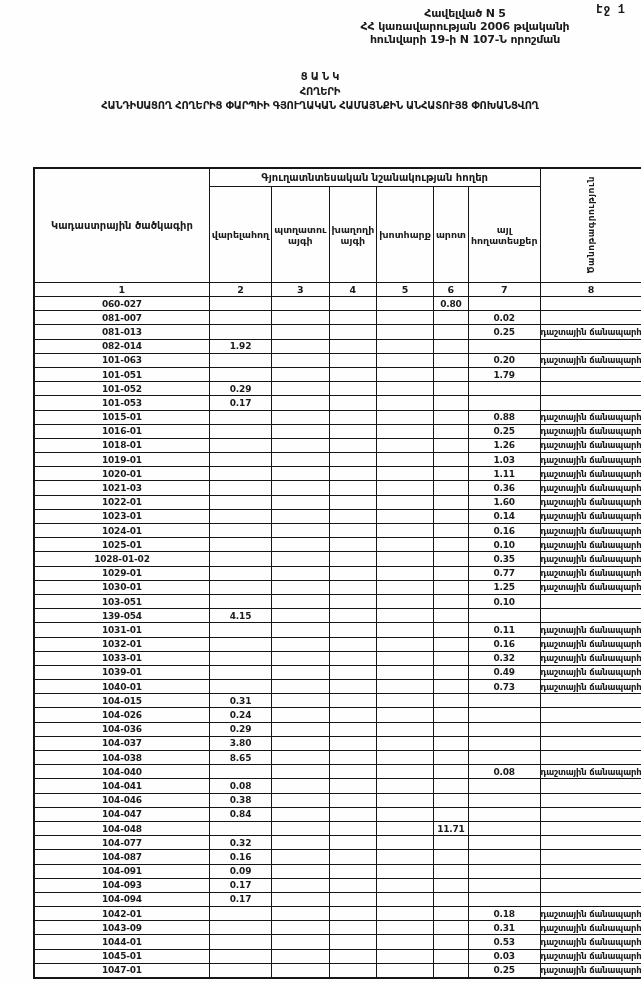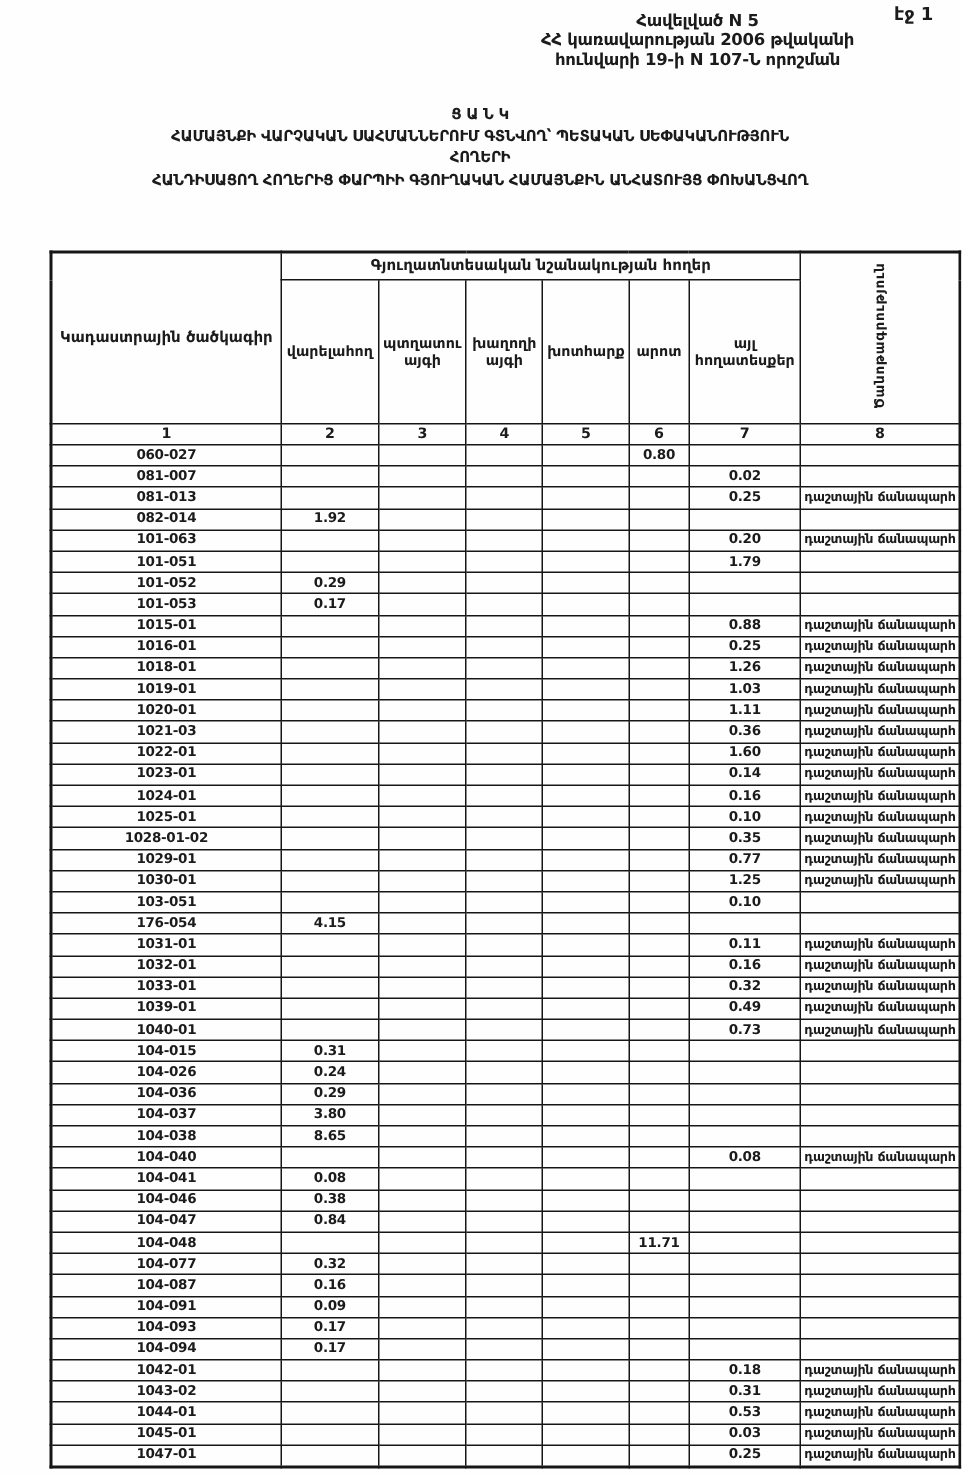--- a/index.html
+++ b/index.html
@@ -2,38 +2,38 @@
 <html><head>
 <meta charset="utf-8">
 <style>
   html,body { margin:0; padding:0; background:#ffffff; }
   .page {
     position:relative; width:641px; height:983px;
     background:#fefefe; overflow:hidden;
     font-family:"DejaVu Sans", sans-serif; color:#1b1b1b;
     -webkit-font-smoothing:none;
   }
-  .page-num { position:absolute; top:2px; left:596px; font-size:12px; font-weight:bold; }
+  .page-num { position:absolute; top:2px; left:596px; font-size:12px; font-weight:bold;font-family:Liberation Mono, monospace; }
   .appendix { position:absolute; top:7px; left:285px; width:360px; text-align:center;
               font-weight:bold; font-size:11px; line-height:13px; letter-spacing:-0.2px; }
   .doc-title { position:absolute; top:70px; left:12px; width:616px; text-align:center;
                font-weight:bold; font-size:10px; line-height:14.6px; letter-spacing:-0.2px; }
   table.land-table {
     position:absolute; top:167px; left:33px;
     border-collapse:collapse; table-layout:fixed;
     border:2px solid #161616;
   }
   .land-table th, .land-table td {
     border:1px solid #161616; padding:0; font-weight:bold;
     overflow:hidden; white-space:nowrap;
   }
   tr.h-group th { height:17px; font-size:10px; text-align:center; white-space:nowrap;margin-left:40px; }
   tr.h-sub th  { height:95px; font-size:9.5px; line-height:11px; text-align:center;
                  white-space:normal; padding:0 2px; }
-  th.c1h { font-size:8.5px; line-height:10px; white-space:normal; padding:0 5px; }
+  th.c1h { font-size:8.5px; line-height:10px; white-space:normal; padding:0 16px; }
   th.c8h { vertical-align:middle; text-align:center; }
   .v-text { display:inline-block; writing-mode:vertical-rl; transform:rotate(180deg);
             font-size:9px; letter-spacing:0.5px; font-weight:bold; }
   tr.h-num td { height:13px; font-size:9.5px; text-align:center; }
   tbody td { height:13.2px; font-size:9px; line-height:12px; text-align:center;
              letter-spacing:-0.2px; }
   tbody td.note { position:relative; font-size:8.5px; }
 </style>
 </head>
 <body>
@@ -43,21 +43,20 @@
   <div class="page-num">էջ 1</div>
 
   <div class="appendix">
     <div>Հավելված N 5</div>
     <div>ՀՀ կառավարության 2006 թվականի</div>
     <div>հունվարի 19-ի N 107-Ն որոշման</div>
   </div>
 
   <div class="doc-title">
     <div>Ց Ա Ն Կ</div>
-    <div>ՀԱՄԱՅՆՔԻ ՎԱՐՉԱԿԱՆ ՍԱՀՄԱՆՆԵՐՈՒՄ ԳՏՆՎՈՂ՝ ՊԵՏԱԿԱՆ ՍԵՓԱԿԱՆՈՒԹՅՈՒՆ</div>
     <div>ՀՈՂԵՐԻ</div>
     <div>ՀԱՆԴԻՍԱՑՈՂ ՀՈՂԵՐԻՑ ՓԱՐՊԻԻ ԳՅՈՒՂԱԿԱՆ ՀԱՄԱՅՆՔԻՆ ԱՆՀԱՏՈՒՅՑ ՓՈԽԱՆՑՎՈՂ</div>
   </div>
 
   <table class="land-table">
     <colgroup>
       <col style="width:73px">
         <col style="width:74px">
         <col style="width:61px">
         <col style="width:62px">
@@ -308,21 +307,21 @@
           <td>103-051</td>
           <td></td>
           <td></td>
           <td></td>
           <td></td>
           <td></td>
           <td>0.10</td>
           <td class="note"></td>
         </tr>
         <tr>
-          <td>176-054</td>
+          <td>139-054</td>
           <td>4.15</td>
           <td></td>
           <td></td>
           <td></td>
           <td></td>
           <td></td>
           <td class="note"></td>
         </tr>
         <tr>
           <td>1031-01</td>
@@ -528,21 +527,21 @@
           <td>1042-01</td>
           <td></td>
           <td></td>
           <td></td>
           <td></td>
           <td></td>
           <td>0.18</td>
           <td class="note">դաշտային ճանապարհ</td>
         </tr>
         <tr>
-          <td>1043-02</td>
+          <td>1043-09</td>
           <td></td>
           <td></td>
           <td></td>
           <td></td>
           <td></td>
           <td>0.31</td>
           <td class="note">դաշտային ճանապարհ</td>
         </tr>
         <tr>
           <td>1044-01</td>

